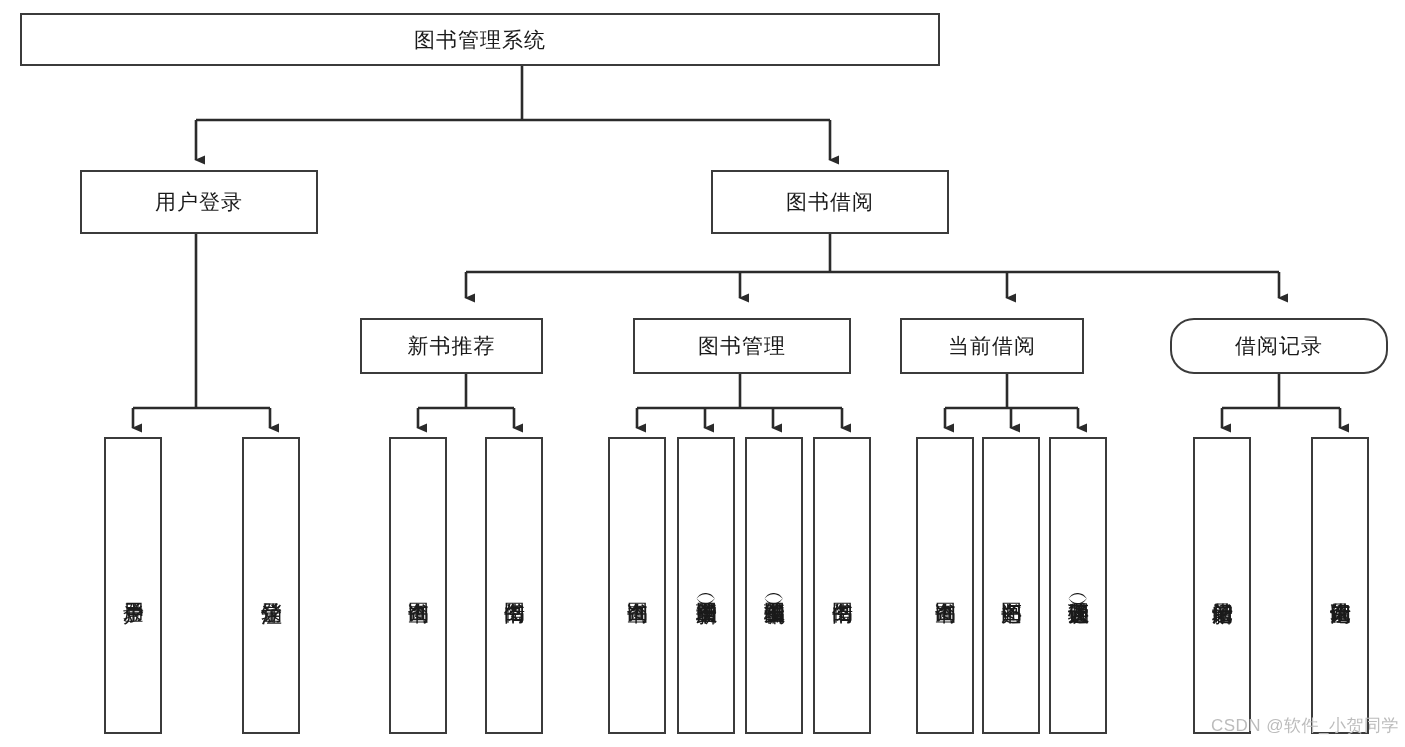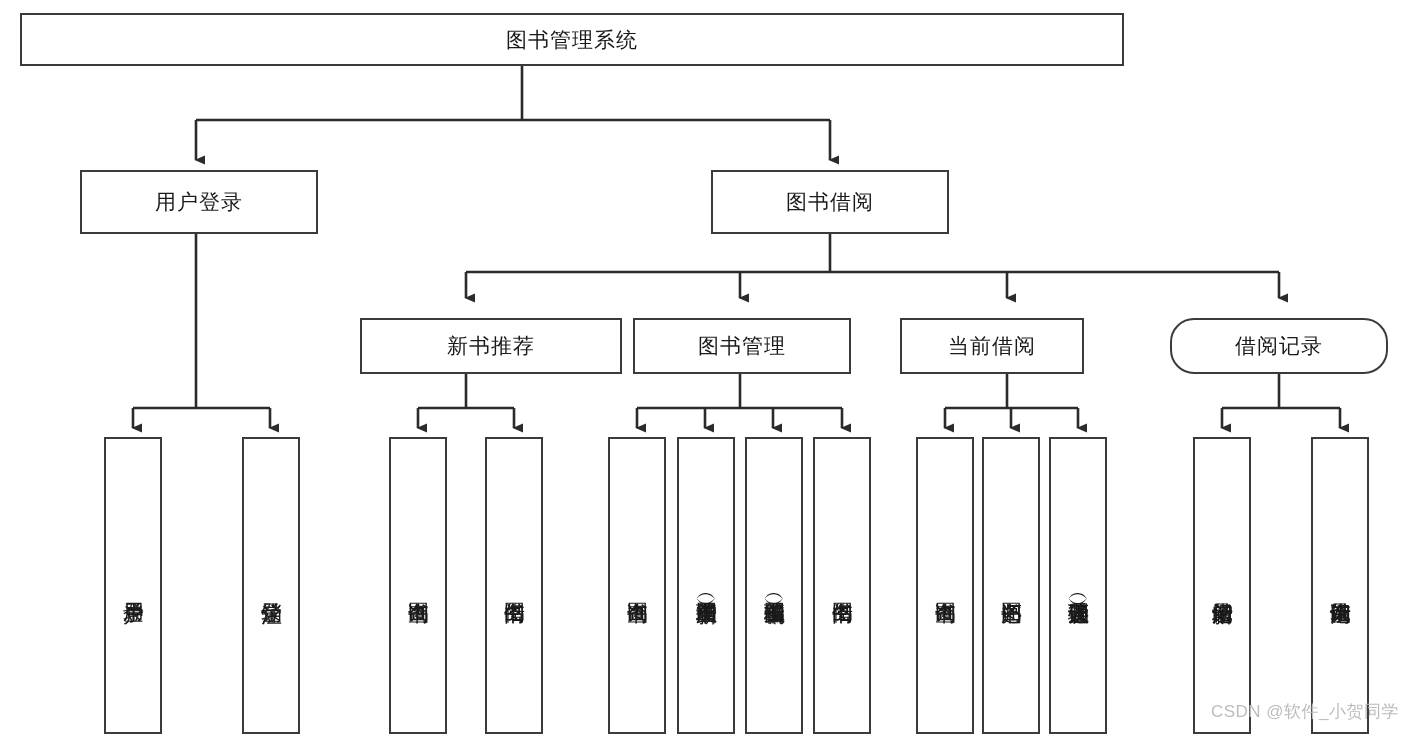--- a/index.html
+++ b/index.html
@@ -53,21 +53,21 @@
   }
   .node-v .vtext {
     writing-mode: vertical-rl;
     text-orientation: upright;
     white-space: normal;
     display: block;
   }
   #watermark {
     position: absolute;
     right: 6px;
-    bottom: 24px;
+    bottom: 10px;
     font-size: 17px;
     color: #bcbcbc;
     letter-spacing: 0.5px;
     z-index: 5;
     white-space: nowrap;
   }
 </style>
 </head>
 <body>
 
@@ -120,32 +120,32 @@
       <path d="M1011,408 L1011,428" marker-end="url(#arrow)"></path>
       <path d="M1078,408 L1078,428" marker-end="url(#arrow)"></path>
 
       <path d="M1279,374 L1279,408"></path>
       <path d="M1222,408 L1340,408"></path>
       <path d="M1222,408 L1222,428" marker-end="url(#arrow)"></path>
       <path d="M1340,408 L1340,428" marker-end="url(#arrow)"></path>
     </g>
   </svg>
 
-  <div class="node node-h" style="left:20px; top:13px; width:1104px; height:53px;">
+  <div class="node node-h" style="left:20px; top:13px; width:920px; height:53px;">
     <span>图书管理系统</span>
   </div>
 
   <div class="node node-h" style="left:80px; top:170px; width:238px; height:64px;">
     <span>用户登录</span>
   </div>
   <div class="node node-h" style="left:711px; top:170px; width:238px; height:64px;">
     <span>图书借阅</span>
   </div>
 
-  <div class="node node-h" style="left:360px; top:318px; width:262px; height:56px;">
+  <div class="node node-h" style="left:360px; top:318px; width:183px; height:56px;">
     <span>新书推荐</span>
   </div>
   <div class="node node-h" style="left:633px; top:318px; width:218px; height:56px;">
     <span>图书管理</span>
   </div>
   <div class="node node-h" style="left:900px; top:318px; width:184px; height:56px;">
     <span>当前借阅</span>
   </div>
   <div class="node node-h" style="left:1170px; top:318px; width:218px; height:56px;border-radius:24px;">
     <span>借阅记录</span>

